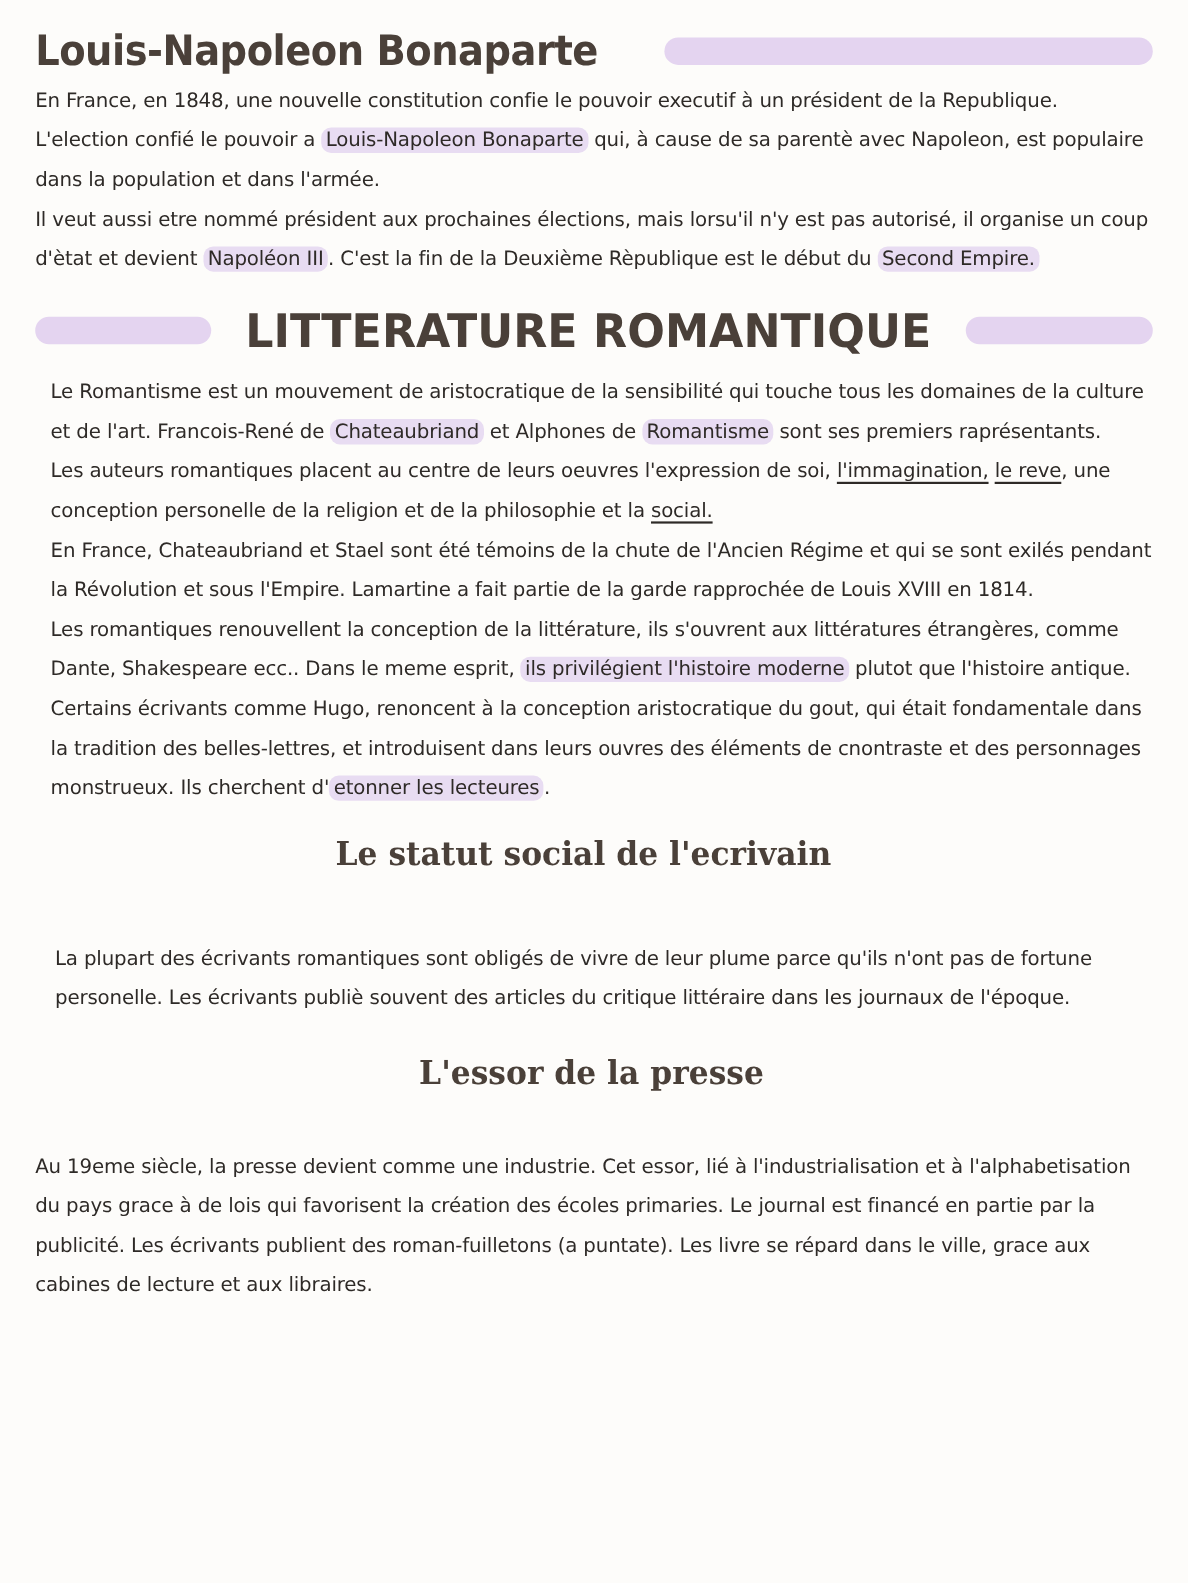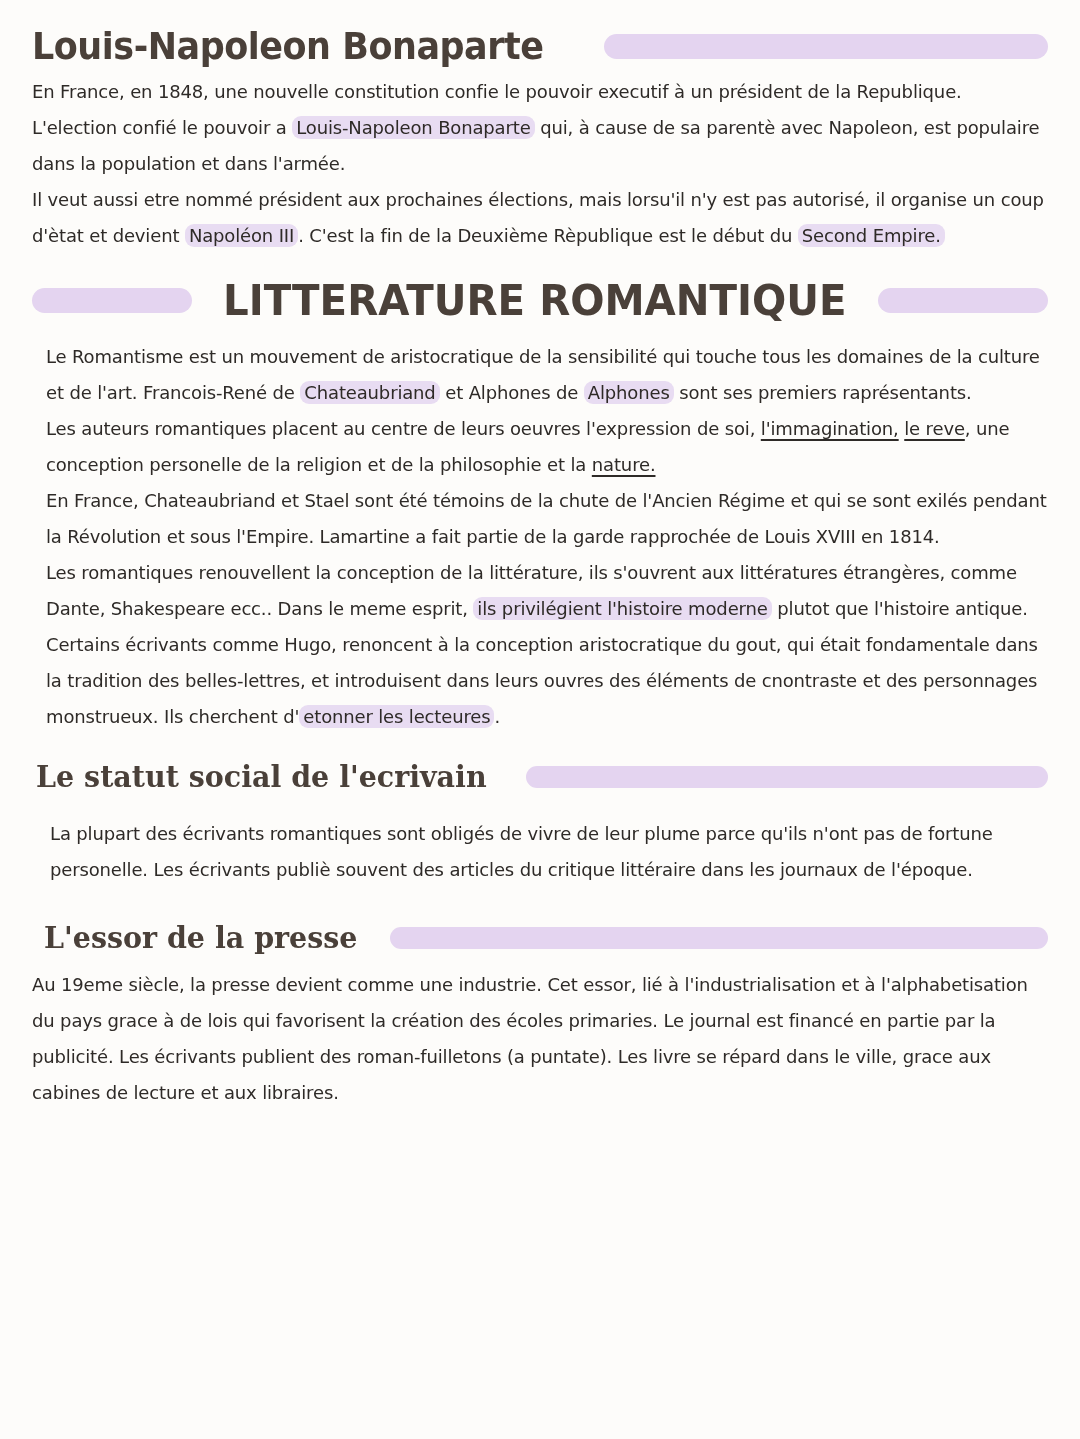--- a/index.html
+++ b/index.html
@@ -67,20 +67,21 @@
     text-transform: uppercase;
     transform: scaleX(0.96);
   }
 
   .h-sub {
     display: flex;
     align-items: center;
     gap: 16px;
     margin: 24px 0 6px 0;
     padding-left: 4px;
+    flex-direction: column;
   }
   .h-sub .h-text {
     font-family: "DejaVu Serif", serif;
     font-weight: bold;
     font-size: 30px;
     color: #4a4039;
     white-space: nowrap;
     transform: scaleX(0.95);
     transform-origin: left center;
   }
@@ -141,25 +142,25 @@
     <span>Il veut aussi etre nommé président aux prochaines élections, mais lorsu'il n'y est pas autorisé, il organise un coup d'ètat et devient </span><mark class="hl">Napoléon III</mark><span>. C'est la fin de la Deuxième Rèpublique est le début du </span><mark class="hl">Second Empire.</mark>
   </p>
 
   <div class="h-section">
     <span class="bar bar-fixed"></span>
     <span class="h-text">LITTERATURE ROMANTIQUE</span>
     <span class="bar"></span>
   </div>
 
   <p class="para indented" style="margin-top:14px;">
-    <span>Le Romantisme est un mouvement de aristocratique de la sensibilité qui touche tous les domaines de la culture et de l'art. Francois-René de </span><mark class="hl">Chateaubriand</mark><span> et Alphones de </span><mark class="hl">Alphones</mark><span> sont ses premiers raprésentants.</span>
+    <span>Le Romantisme est un mouvement de aristocratique de la sensibilité qui touche tous les domaines de la culture et de l'art. Francois-René de </span><mark class="hl">Chateaubriand</mark><span> et Alphones de </span><mark class="hl">Romantisme</mark><span> sont ses premiers raprésentants.</span>
   </p>
 
   <p class="para indented">
-    <span>Les auteurs romantiques placent au centre de leurs oeuvres l'expression de soi, </span><u class="ul">l'immagination,</u><span> </span><u class="ul">le reve</u><span>, une conception personelle de la religion et de la philosophie et la </span><u class="ul">nature.</u>
+    <span>Les auteurs romantiques placent au centre de leurs oeuvres l'expression de soi, </span><u class="ul">l'immagination,</u><span> </span><u class="ul">le reve</u><span>, une conception personelle de la religion et de la philosophie et la </span><u class="ul">social.</u>
   </p>
 
   <p class="para indented">En France, Chateaubriand et Stael sont été témoins de la chute de l'Ancien Régime et qui se sont exilés pendant la Révolution et sous l'Empire. Lamartine a fait partie de la garde rapprochée de Louis XVIII en 1814.</p>
 
   <p class="para indented">
     <span>Les romantiques renouvellent la conception de la littérature, ils s'ouvrent aux littératures étrangères, comme Dante, Shakespeare ecc.. Dans le meme esprit, </span><mark class="hl">ils privilégient l'histoire moderne</mark><span> plutot que l'histoire antique. Certains écrivants comme Hugo, renoncent à la conception aristocratique du gout, qui était fondamentale dans la tradition des belles-lettres, et introduisent dans leurs ouvres des éléments de cnontraste et des personnages monstrueux. Ils cherchent d'</span><mark class="hl">etonner les lecteures</mark><span>.</span>
   </p>
 
   <div class="h-sub">
     <span class="h-text">Le statut social de l'ecrivain</span>

